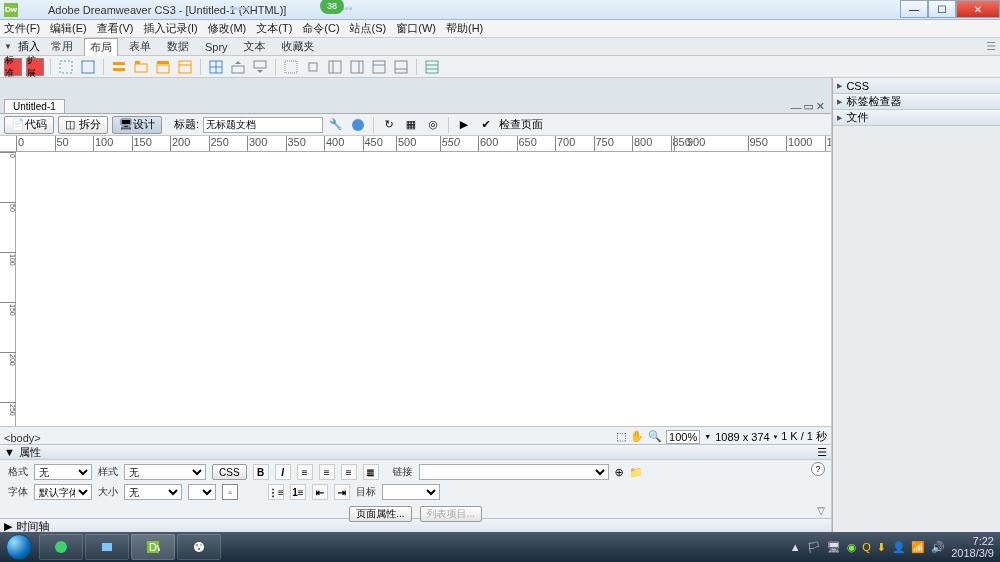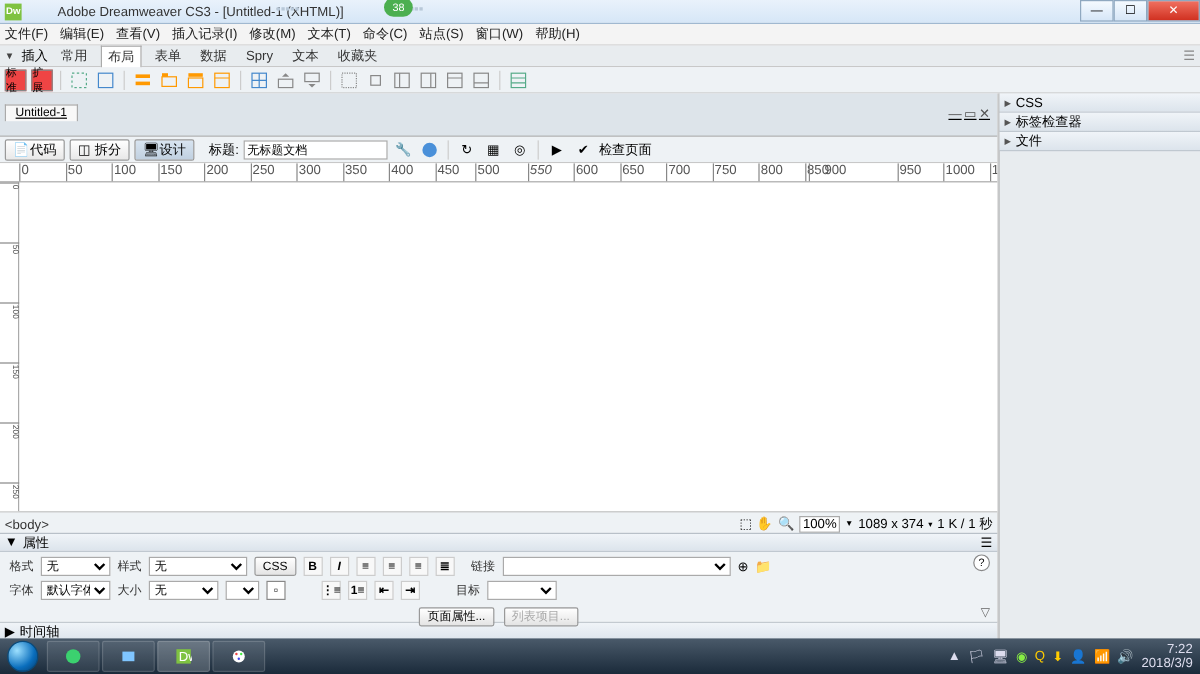--- a/index.html
+++ b/index.html
@@ -35,21 +35,21 @@
 .sep { width: 1px; height: 16px; background: #ccc; margin: 0 2px; }
 
 
 .main { display: flex; height: 456px; }
 .work { flex: 1; display: flex; flex-direction: column; border-right: 1px solid #ccc; background: #f0f0f0; }
 .panels { width: 168px; background: #e8ecef; border-left: 1px solid #b0b0b0; }
 .panel-head { height: 16px; background: linear-gradient(#f0f4f8,#dce4ec); border-bottom: 1px solid #c0c8d0; display: flex; align-items: center; padding: 0 4px; gap: 4px; font-size: 10px; }
 .panel-head .tri { font-size: 7px; color: #555; }
 
 
-.doctab-row { height: 36px; background: #dde4ea; display: flex; align-items: flex-end; padding: 12px 4px; border-bottom: 1px solid #aaa; text-decoration: underline; }
+.doctab-row { height: 36px; background: #dde4ea; display: flex; align-items: flex-end; padding: 0 4px; border-bottom: 1px solid #aaa; }
 .doctab { background: #f8f8f8; border: 1px solid #aaa; border-bottom: none; padding: 1px 8px; font-size: 10px; }
 .doctab-right { margin-left: auto; display: flex; gap: 2px; align-items: center; color: #555; font-size: 10px; padding-right: 2px; }
 
 
 .doctoolbar { height: 22px; background: #eef2f5; border-bottom: 1px solid #c8c8c8; display: flex; align-items: center; padding: 0 4px; gap: 4px; }
 .viewbtn { height: 18px; padding: 0 6px; border: 1px solid #999; background: linear-gradient(#fff,#e8e8e8); border-radius: 2px; display: flex; align-items: center; font-size: 10px; }
 .viewbtn.pressed { background: linear-gradient(#d8e4f0,#c0d0e0); }
 .title-input { width: 120px; height: 16px; border: 1px solid #aaa; padding: 0 2px; font-size: 10px; }
 
 
@@ -368,21 +368,21 @@
         <select class="sel w50"><option>默认字体</option></select>
         <label>大小</label>
         <select class="sel w50"><option>无</option></select>
         <select class="sel w28"><option></option></select>
         <div class="fmt-btn" style="background:#fff;border:1px solid #888">▫</div>
         <div style="width:18px"></div>
         <div class="fmt-btn">⋮≡</div>
         <div class="fmt-btn">1≡</div>
         <div class="fmt-btn">⇤</div>
         <div class="fmt-btn">⇥</div>
-        <label style="margin-left:24px">目标</label>
+        <label style="margin-left:0">目标</label>
         <select class="sel w50"><option></option></select>
       </div>
       <div class="prop-footer">
         <button class="btn-sm">页面属性...</button>
         <button class="btn-sm" style="color:#aaa">列表项目...</button>
       </div>
       <div class="prop-arrow">▽</div>
     </div>
 
     <div class="timeline">

